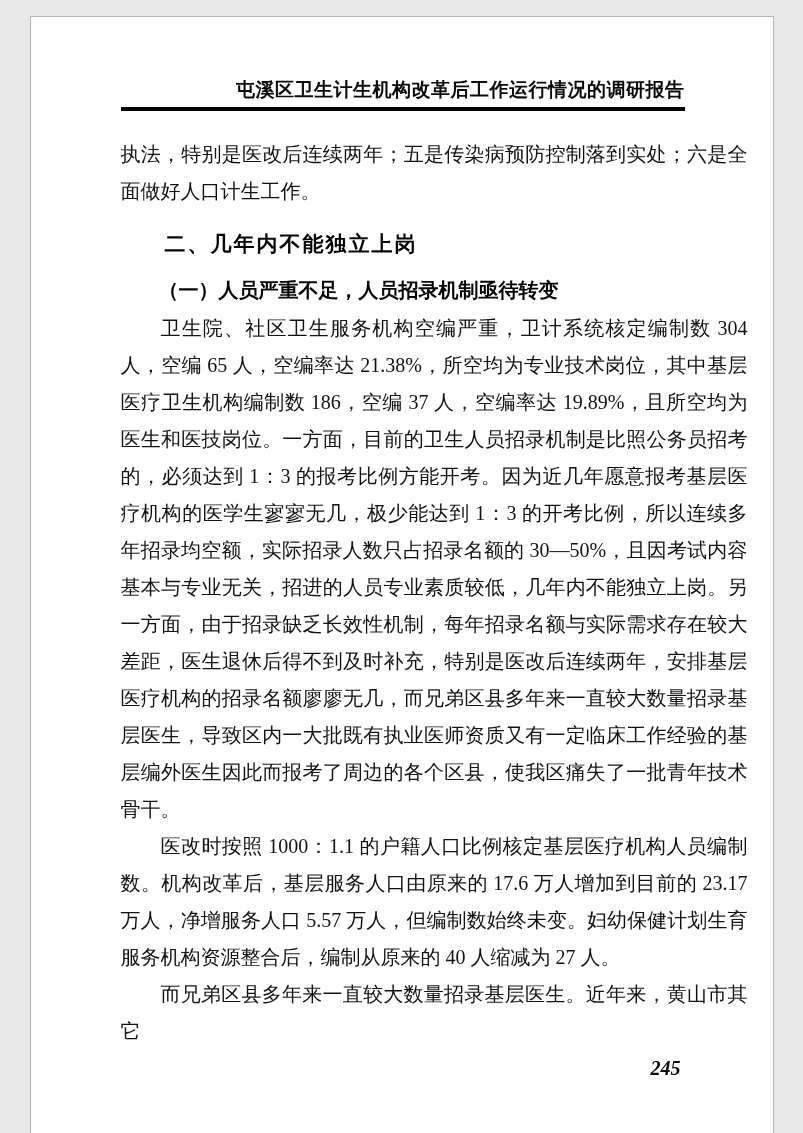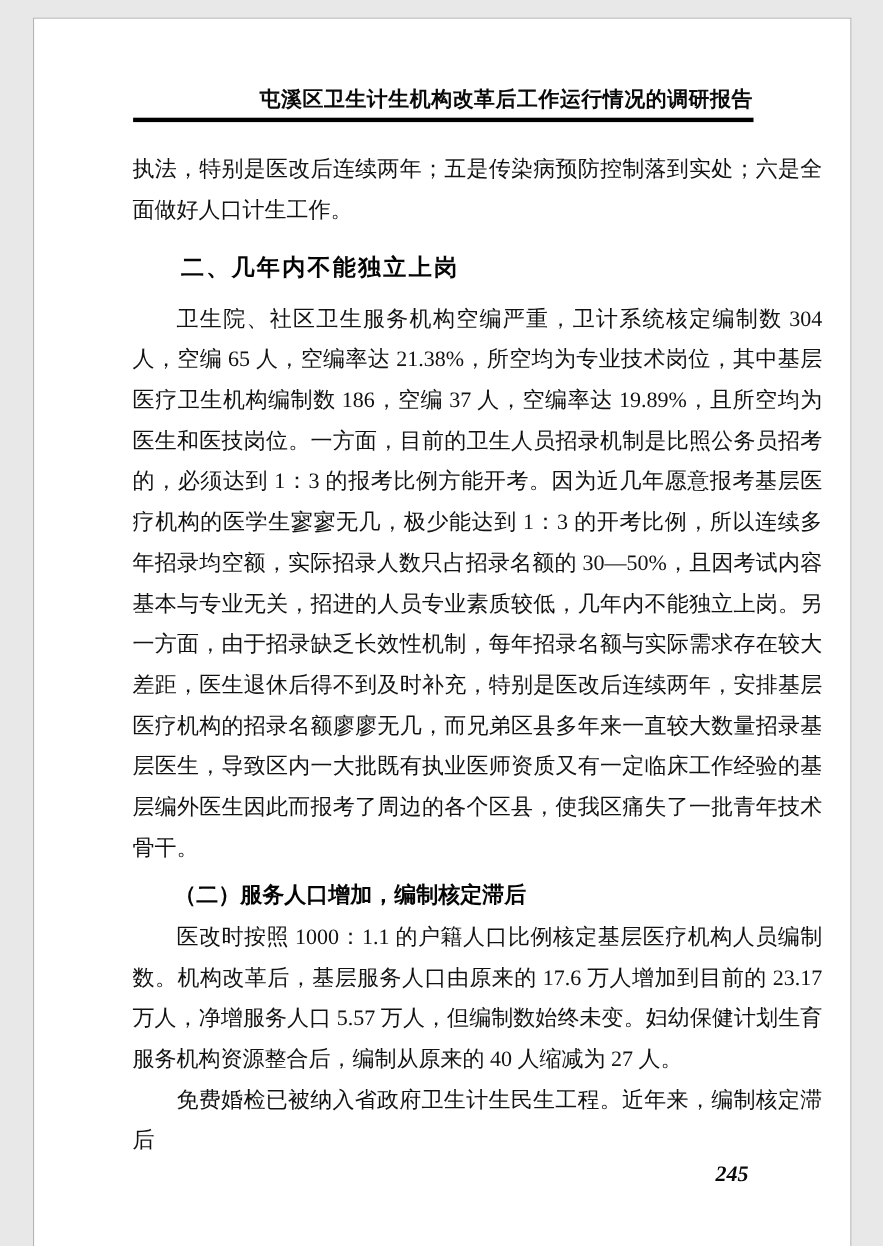--- a/index.html
+++ b/index.html
@@ -94,27 +94,27 @@
   <div class="header-title">屯溪区卫生计生机构改革后工作运行情况的调研报告</div>
 
   <div class="header-rule"></div>
 
   <div class="content">
 
     <p class="para">执法，特别是医改后连续两年；五是传染病预防控制落到实处；六是全面做好人口计生工作。</p>
 
     <div class="section-heading">二、几年内不能独立上岗</div>
 
+    <div class="sub-heading">（一）人员严重不足，人员招录机制亟待转变</div>
 
     <p class="para indent">卫生院、社区卫生服务机构空编严重，卫计系统核定编制数 304 人，空编 65 人，空编率达 21.38%，所空均为专业技术岗位，其中基层医疗卫生机构编制数 186，空编 37 人，空编率达 19.89%，且所空均为医生和医技岗位。一方面，目前的卫生人员招录机制是比照公务员招考的，必须达到 1：3 的报考比例方能开考。因为近几年愿意报考基层医疗机构的医学生寥寥无几，极少能达到 1：3 的开考比例，所以连续多年招录均空额，实际招录人数只占招录名额的 30—50%，且因考试内容基本与专业无关，招进的人员专业素质较低，几年内不能独立上岗。另一方面，由于招录缺乏长效性机制，每年招录名额与实际需求存在较大差距，医生退休后得不到及时补充，特别是医改后连续两年，安排基层医疗机构的招录名额廖廖无几，而兄弟区县多年来一直较大数量招录基层医生，导致区内一大批既有执业医师资质又有一定临床工作经验的基层编外医生因此而报考了周边的各个区县，使我区痛失了一批青年技术骨干。</p>
 
-    <div class="sub-heading">（二）服务人口增加，编制核定滞后</div>
 
     <p class="para indent">医改时按照 1000：1.1 的户籍人口比例核定基层医疗机构人员编制数。机构改革后，基层服务人口由原来的 17.6 万人增加到目前的 23.17 万人，净增服务人口 5.57 万人，但编制数始终未变。妇幼保健计划生育服务机构资源整合后，编制从原来的 40 人缩减为 27 人。</p>
 
 
-    <p class="para indent">免费婚检已被纳入省政府卫生计生民生工程。近年来，编制核定滞后</p>
+    <p class="para indent">而兄弟区县多年来一直较大数量招录基层医生。近年来，黄山市其它</p>
 
   </div>
 
   <div class="page-number">245</div>
 
 </div>
 
 </body></html>

